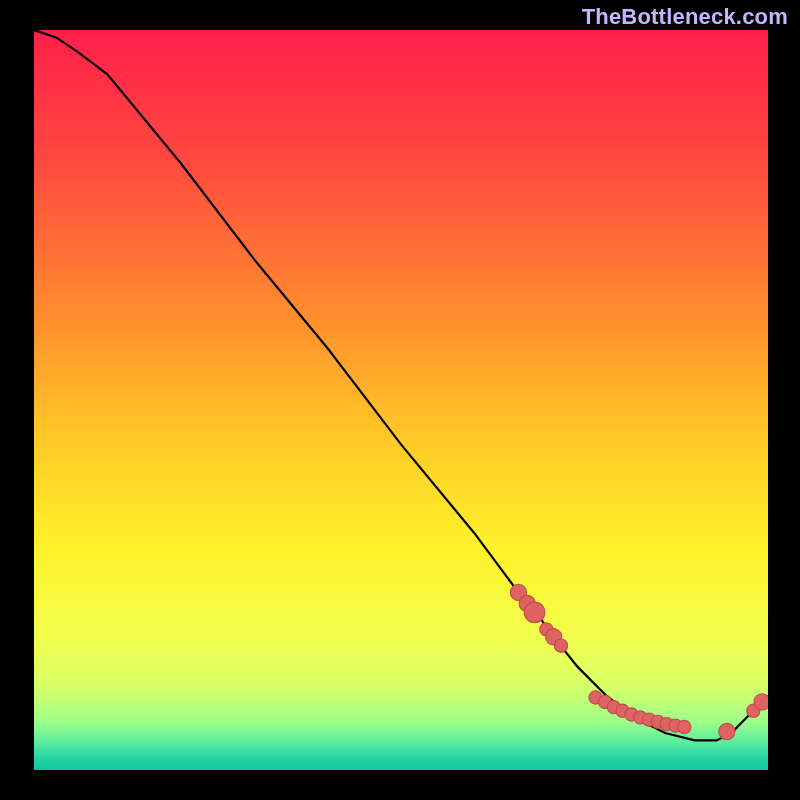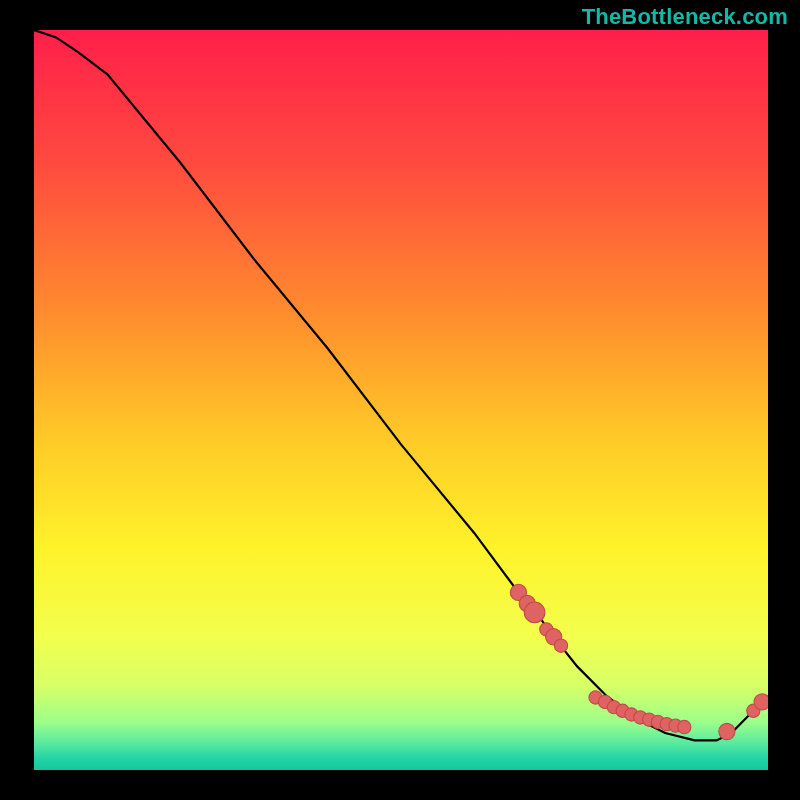--- a/index.html
+++ b/index.html
@@ -14,21 +14,21 @@
   .frame {
     position: relative;
     width: 800px;
     height: 800px;
     background: #000;
   }
   .watermark {
     position: absolute;
     top: 4px;
     right: 12px;
-    color: #14b8a6;
+    color: #c4b5fd;
     font-size: 22px;
     font-weight: 600;
     letter-spacing: 0.2px;
     user-select: none;
   }
   
   .plot {
     position: absolute;
     left: 34px;
     top: 30px;

